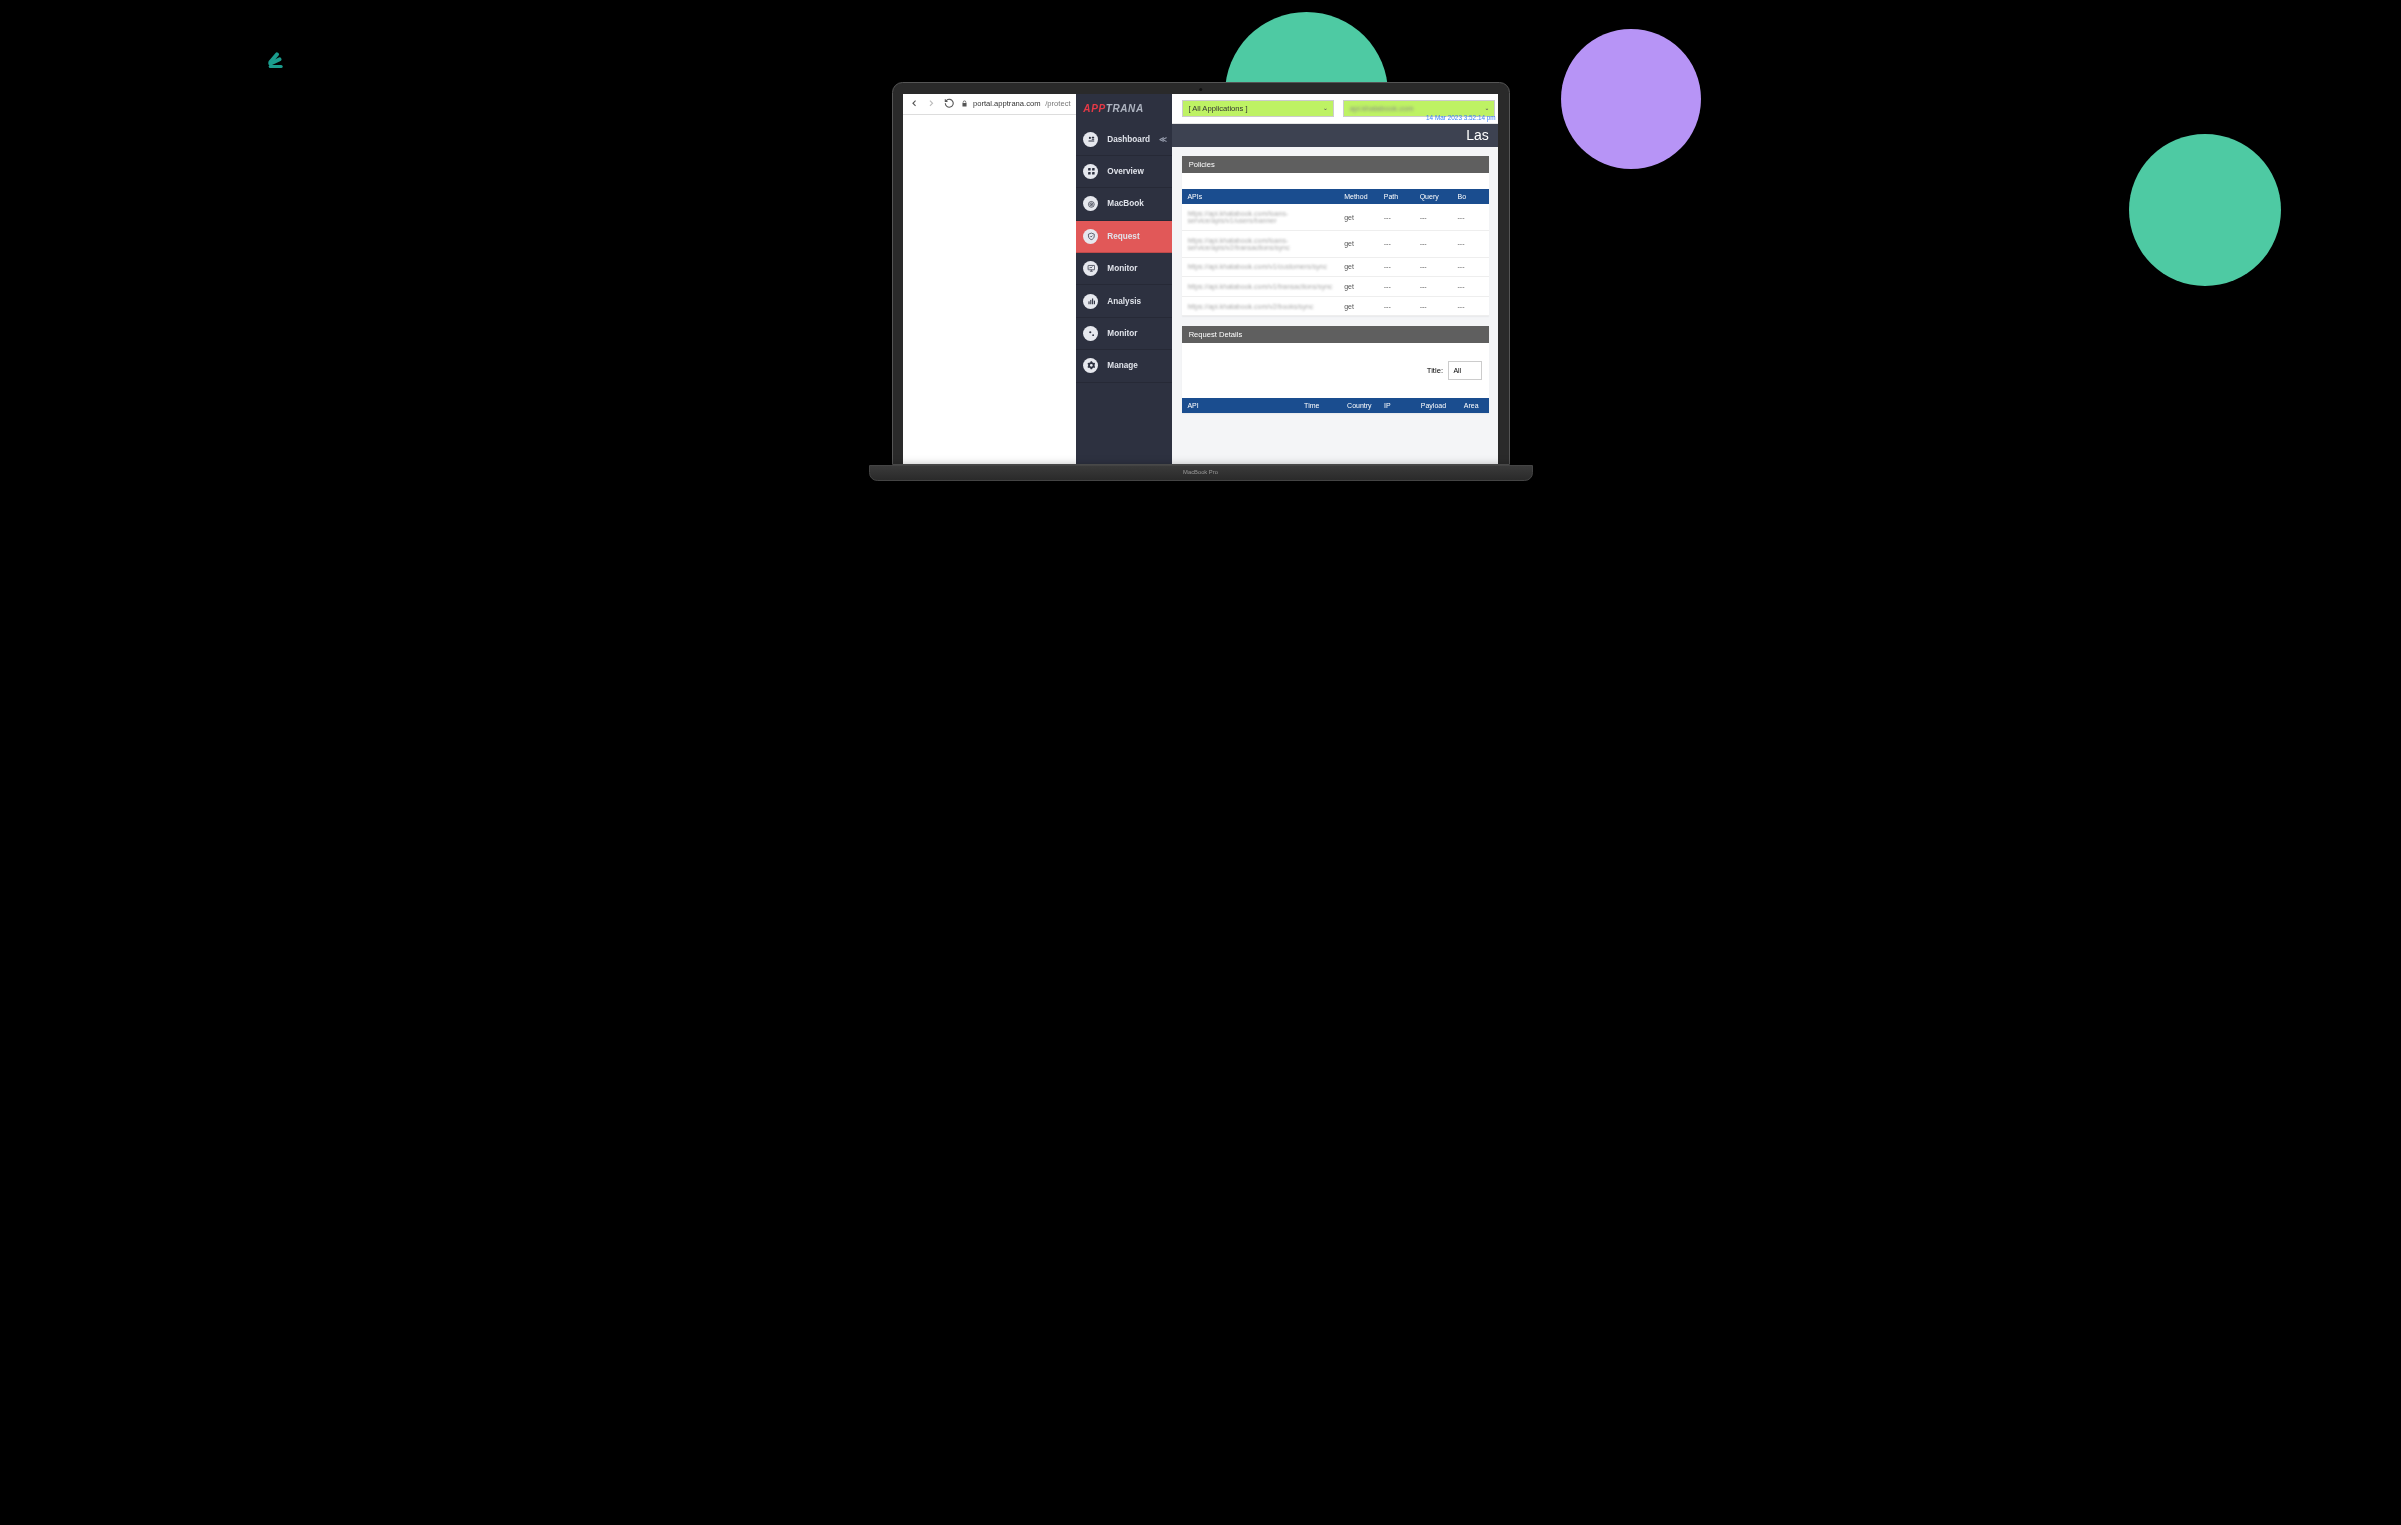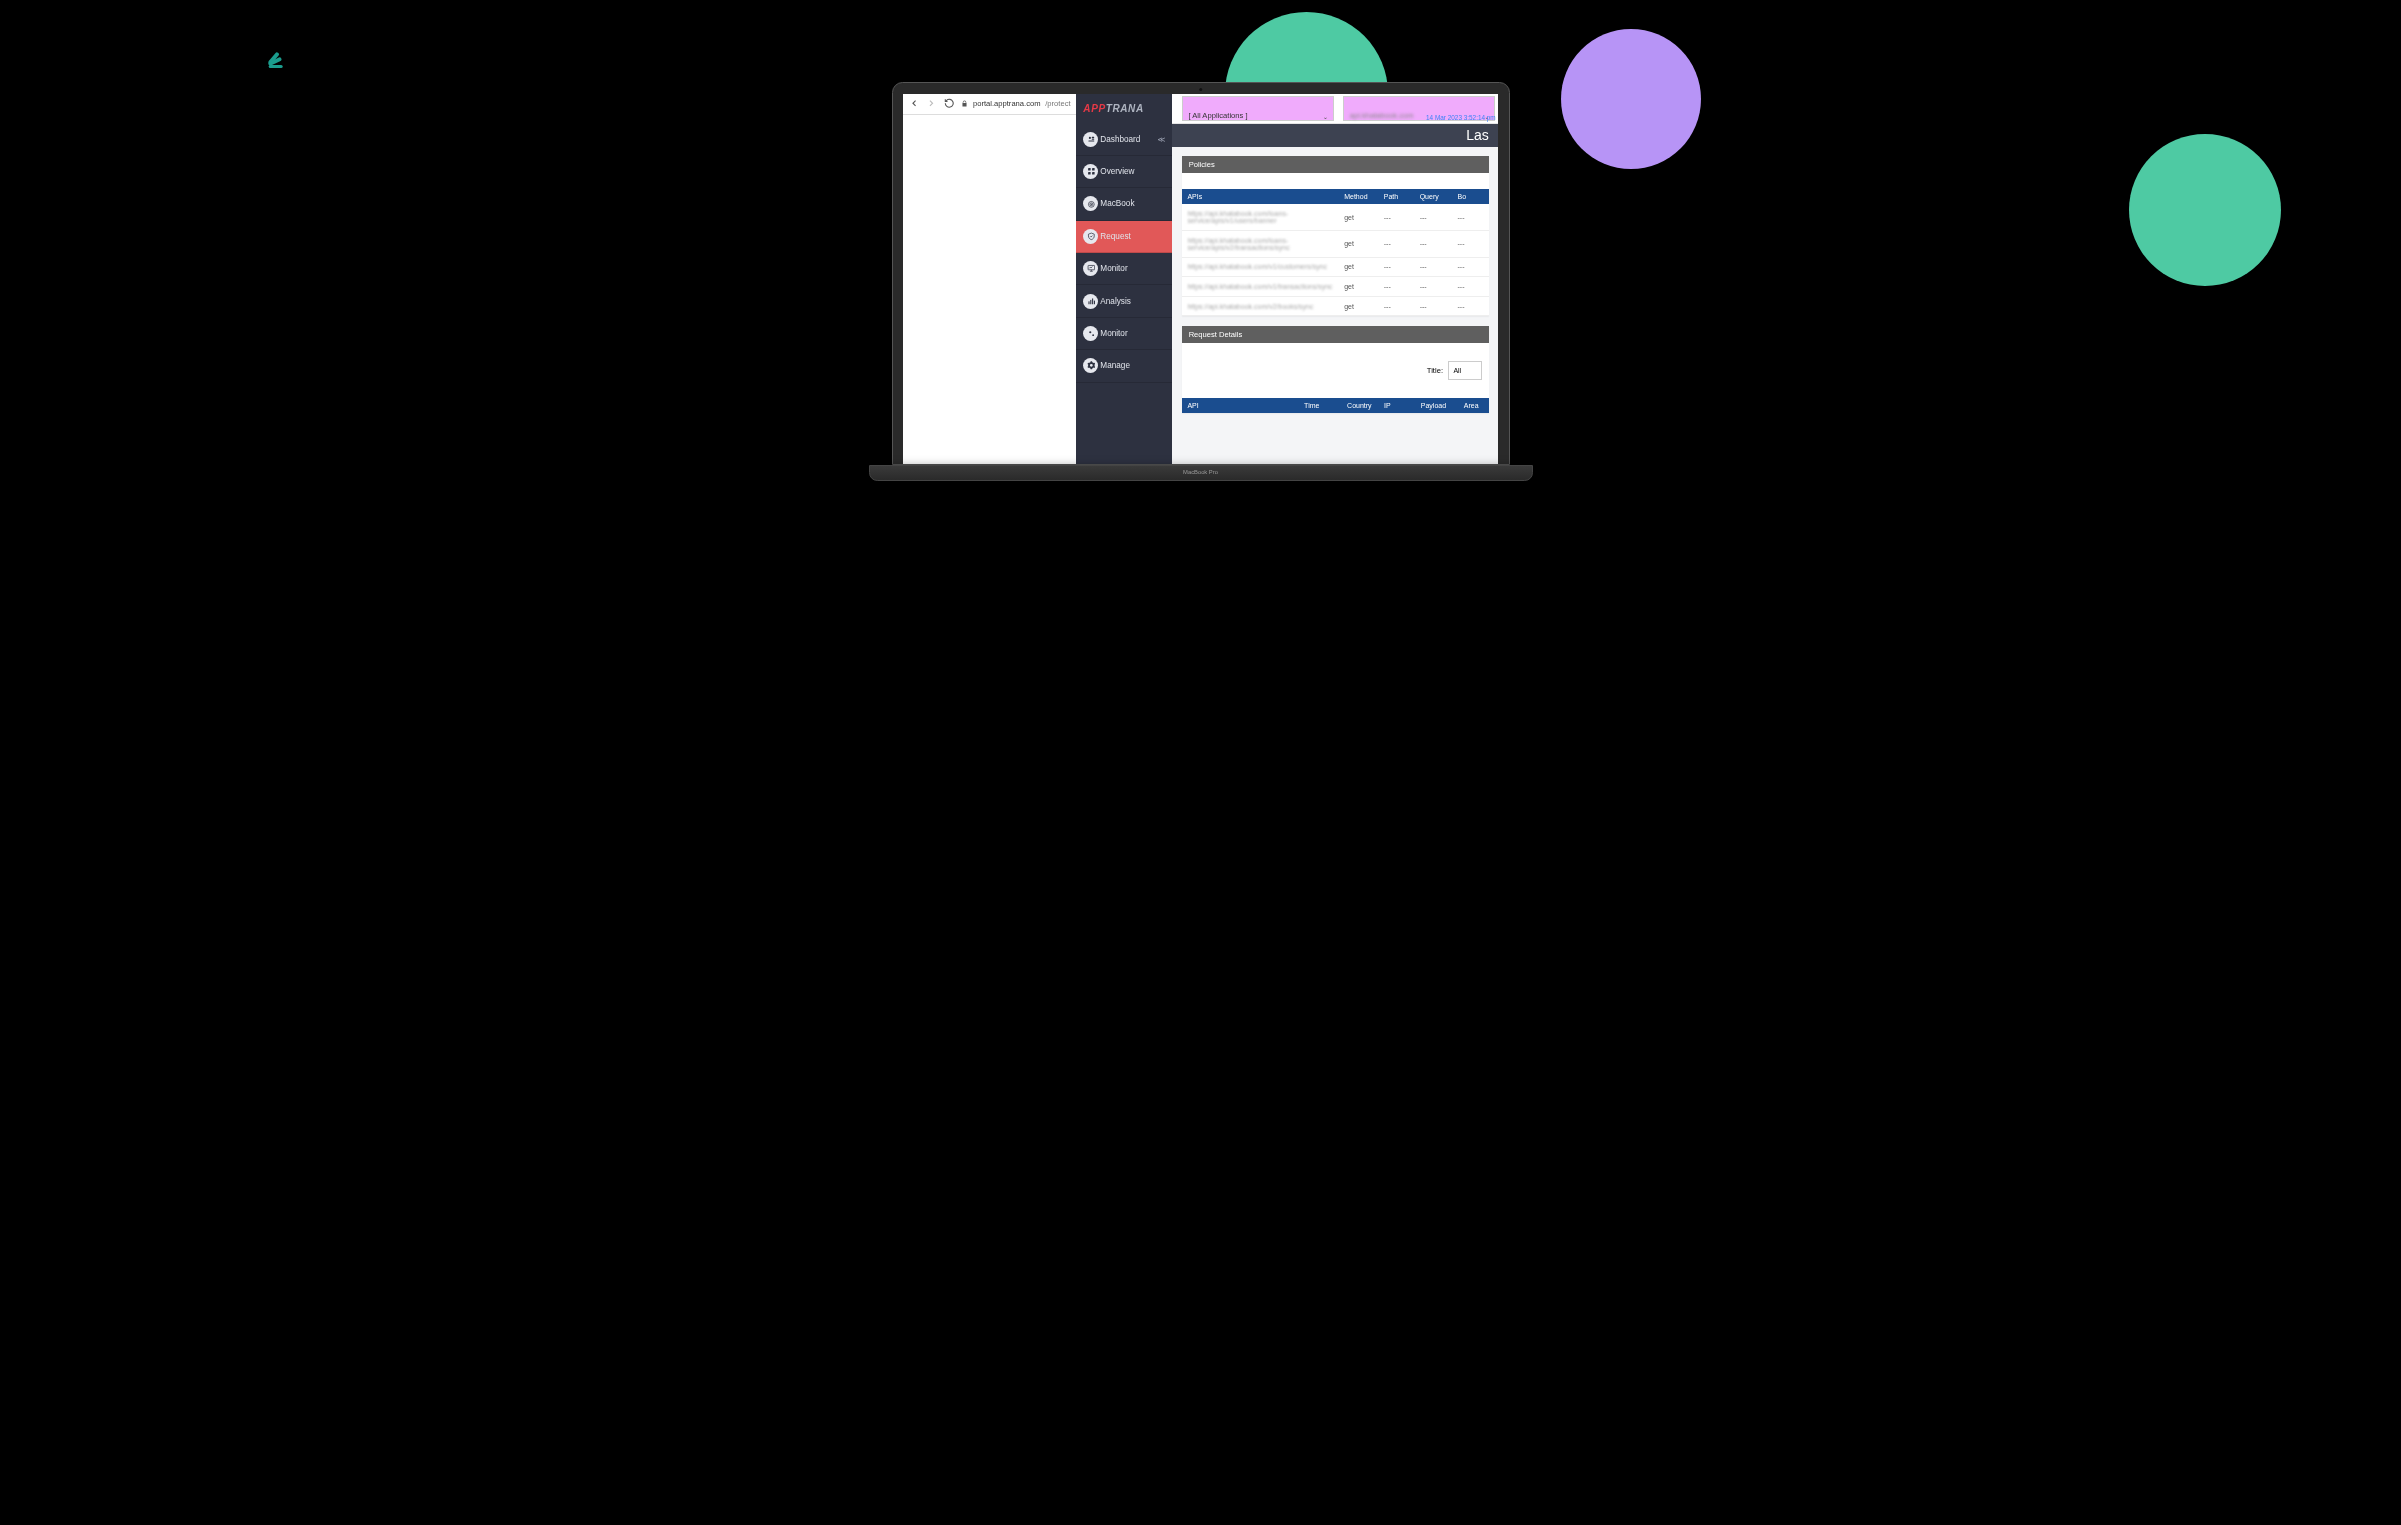--- a/index.html
+++ b/index.html
@@ -163,26 +163,27 @@
       font-size: 10px;
       font-weight: bold;
       letter-spacing: 0.6px;
       font-style: italic;
     }
     .brand-app { color: #E63946; }
     .brand-trana { color: #aeb4c0; }
     .side-item {
       display: flex;
       align-items: center;
-      gap: 2px;
+      gap: 9px;
       padding: 8.2px 7px;
       color: #e0e3ea;
       font-size: 8.2px;
       cursor: pointer;
       border-bottom: 0.6px solid rgba(0,0,0,0.15);
+      font-weight: bold;
     }
     .side-item.active {
       background: #E15858;
     }
     .side-icon {
       width: 15px;
       height: 15px;
       border-radius: 50%;
       background: #e6e8ee;
       display: flex;
@@ -209,25 +210,25 @@
       height: 30px;
       background: #fff;
       display: flex;
       align-items: center;
       padding: 0 9.3px;
       gap: 9.3px;
       border-bottom: 0.6px solid #e5e5e5;
       position: relative;
     }
     .dropdown {
-      height: 25px;
-      background: #f0abfc;
+      height: 17px;
+      background: #bef264;
       border: 0.6px solid #ccc;
       display: flex;
-      align-items: flex-end;
+      align-items: center;
       padding: 0 16.3px 0 5.8px;
       font-size: 7.6px;
       color: #333;
       position: relative;
       min-width: 152px;
       cursor: pointer;
     }
     .dropdown .chev {
       position: absolute;
       right: 4.7px;

